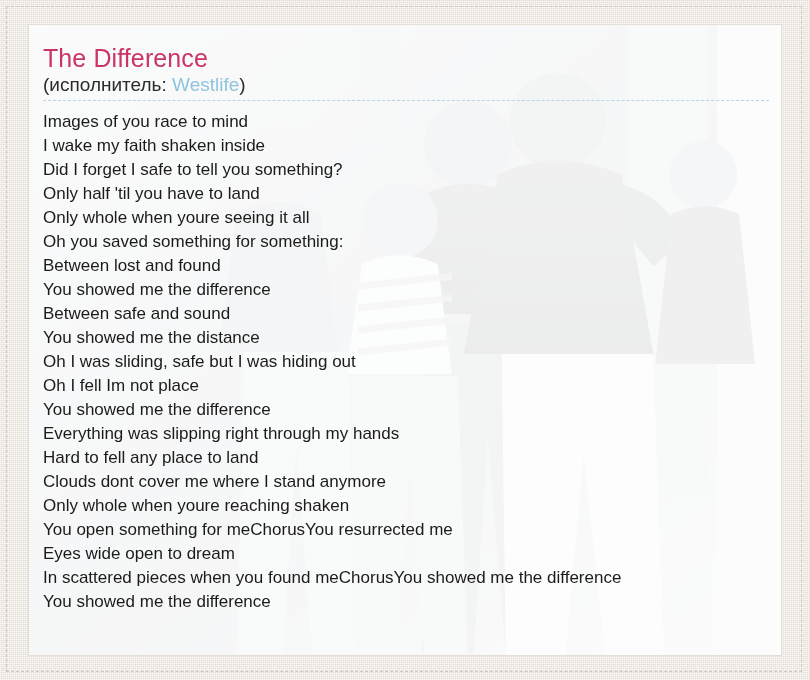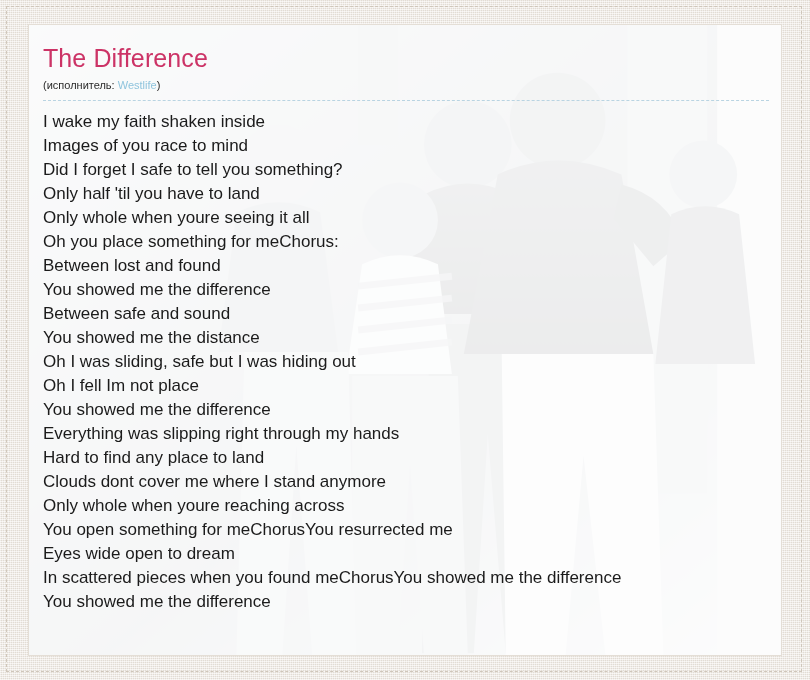--- a/index.html
+++ b/index.html
@@ -71,21 +71,21 @@
   #song-title {
     color: #cc3366;
     font-size: 25px;
     font-weight: normal;
     line-height: 30px;
     margin: 0 0 2px 0;
     letter-spacing: 0.1px;
   }
 
   #artist-line {
-    font-size: 11px;
+    font-size: 19px;
     color: #2b2b2b;
     line-height: 20px;
     padding-bottom: 5px;
   }
 
   #artist-link {
     color: #8fc4dd;
     text-decoration: none;
   }
 
@@ -165,37 +165,37 @@
 
     <div id="panel-inner">
 
       <h1 id="song-title">The Difference</h1>
 
       <div id="artist-line"><span>(исполнитель: </span><a id="artist-link" href="#">Westlife</a><span>)</span></div>
 
       <div id="header-divider"></div>
 
       <div id="lyrics-body">
+        <div class="lyric-line">Images of you race to mind</div>
         <div class="lyric-line">I wake my faith shaken inside</div>
-        <div class="lyric-line">Images of you race to mind</div>
         <div class="lyric-line">Did I forget I safe to tell you something?</div>
         <div class="lyric-line">Only half 'til you have to land</div>
         <div class="lyric-line">Only whole when youre seeing it all</div>
-        <div class="lyric-line">Oh you place something for meChorus:</div>
+        <div class="lyric-line">Oh you saved something for something:</div>
         <div class="lyric-line">Between lost and found</div>
         <div class="lyric-line">You showed me the difference</div>
         <div class="lyric-line">Between safe and sound</div>
         <div class="lyric-line">You showed me the distance</div>
         <div class="lyric-line">Oh I was sliding, safe but I was hiding out</div>
         <div class="lyric-line">Oh I fell Im not place</div>
         <div class="lyric-line">You showed me the difference</div>
         <div class="lyric-line">Everything was slipping right through my hands</div>
-        <div class="lyric-line">Hard to find any place to land</div>
+        <div class="lyric-line">Hard to fell any place to land</div>
         <div class="lyric-line">Clouds dont cover me where I stand anymore</div>
-        <div class="lyric-line">Only whole when youre reaching across</div>
+        <div class="lyric-line">Only whole when youre reaching shaken</div>
         <div class="lyric-line">You open something for meChorusYou resurrected me</div>
         <div class="lyric-line">Eyes wide open to dream</div>
         <div class="lyric-line">In scattered pieces when you found meChorusYou showed me the difference</div>
         <div class="lyric-line">You showed me the difference</div>
       </div>
 
     </div>
   </div>
 </div>
 

